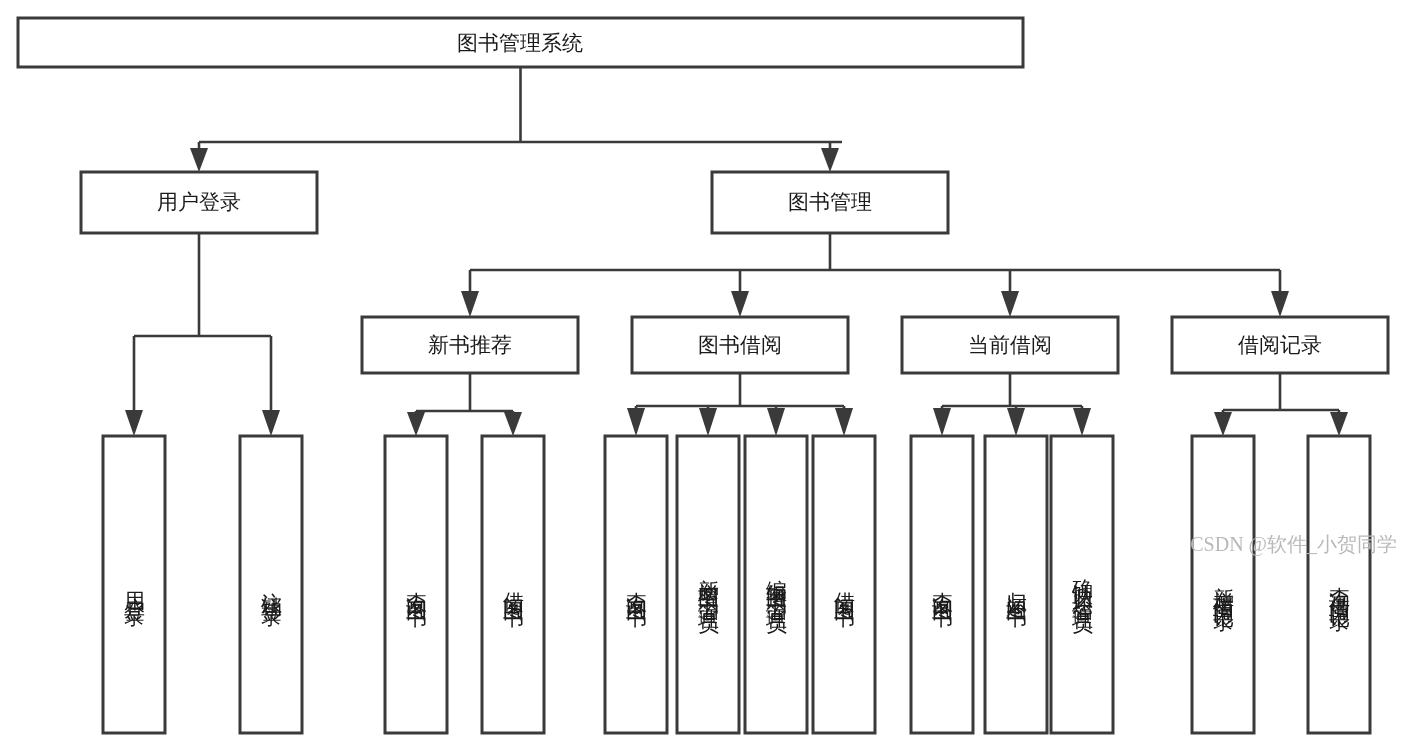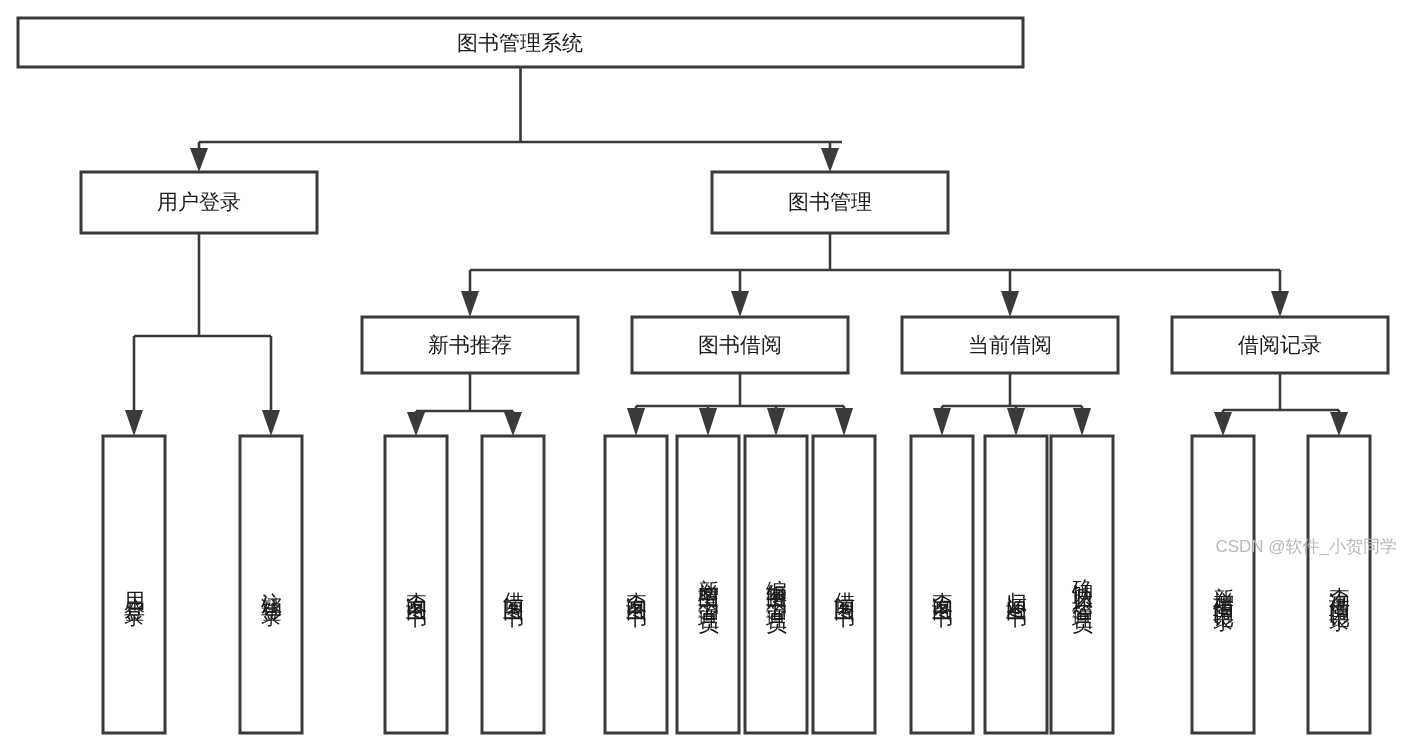--- a/index.html
+++ b/index.html
@@ -61,22 +61,22 @@
     justify-content: center;
     text-align: center;
     white-space: nowrap;
     pointer-events: none;
     user-select: none;
   }
   .watermark {
     position: absolute;
     right: 8px;
     bottom: 4px;
-    font-family: Liberation Sans, sans-serif;
-    font-size: 17px;
+    font-family: Liberation Serif, serif;
+    font-size: 20px;
     color: #b9b9b9;
     white-space: nowrap;
     user-select: none;
   }
 </style>
 </head>
 <body>
 
 <div id="diagram-root">
 

